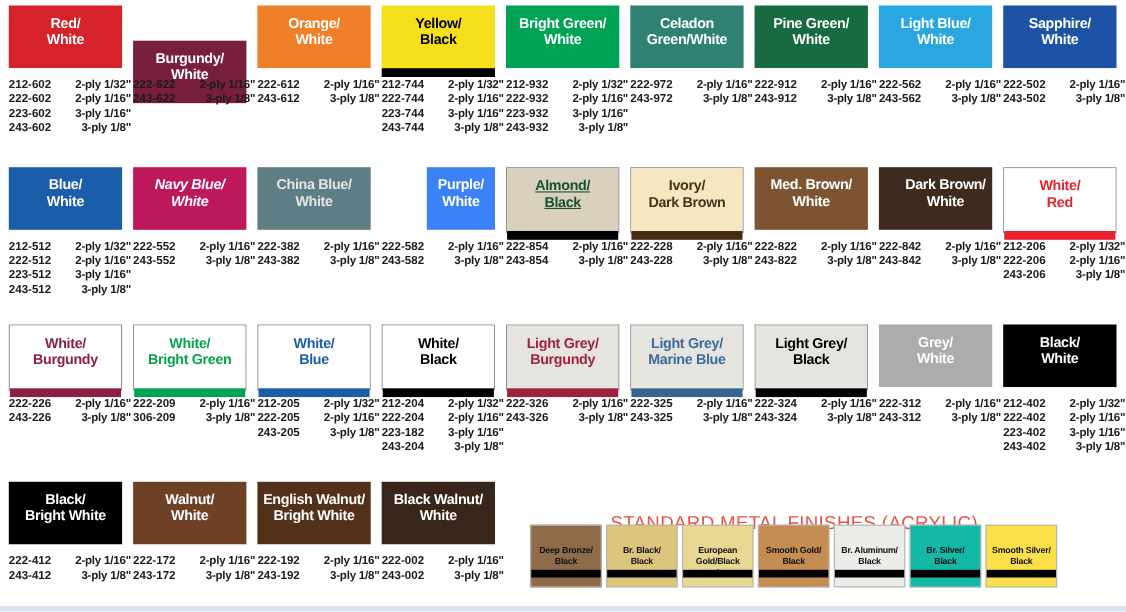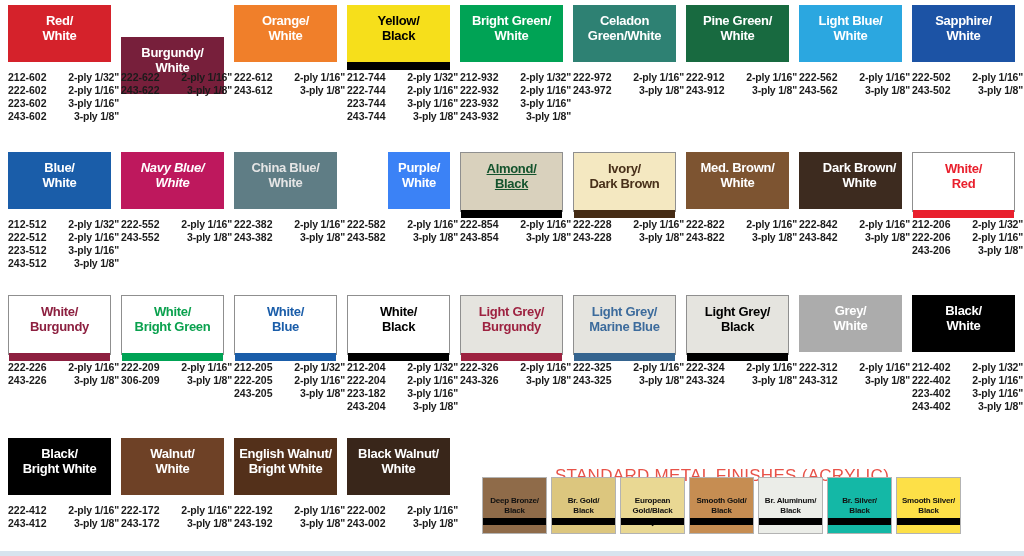--- a/index.html
+++ b/index.html
@@ -795,21 +795,21 @@
   <div class="mrow" id="metal-row">
       <div class="mcell tex-brushed-h" style="background: rgb(143, 107, 73);">
         <div class="m-label">
           <div>Deep Bronze/</div>
           <div>Black</div>
         </div>
         <div class="m-stripe" style="background: rgb(0, 0, 0);"></div>
       </div>
       <div class="mcell tex-brushed-v" style="background: rgb(220, 198, 126);">
         <div class="m-label">
-          <div>Br. Gold/</div>
+          <div>Br. Black/</div>
           <div>Black</div>
         </div>
         <div class="m-stripe" style="background: rgb(0, 0, 0);"></div>
       </div>
       <div class="mcell" style="background: rgb(233, 216, 147);">
         <div class="m-label">
           <div>European</div>
           <div>Gold/Black</div>
         </div>
         <div class="m-diamond">◆</div>

